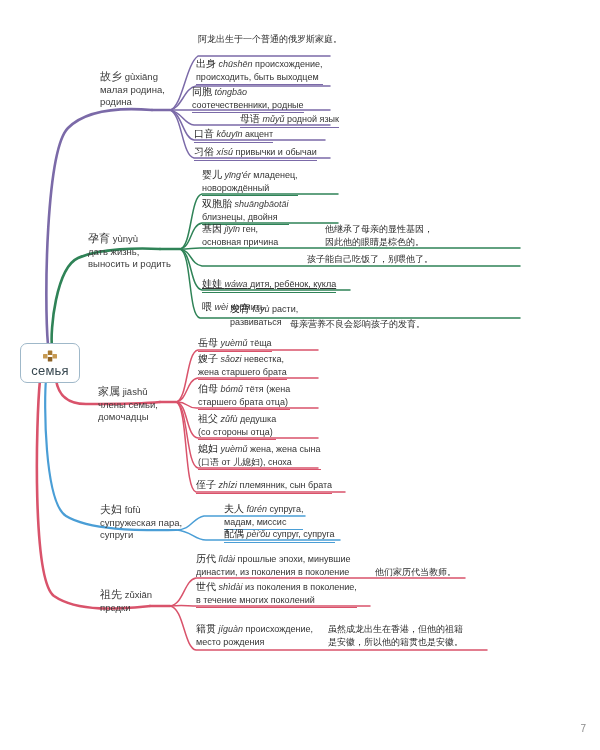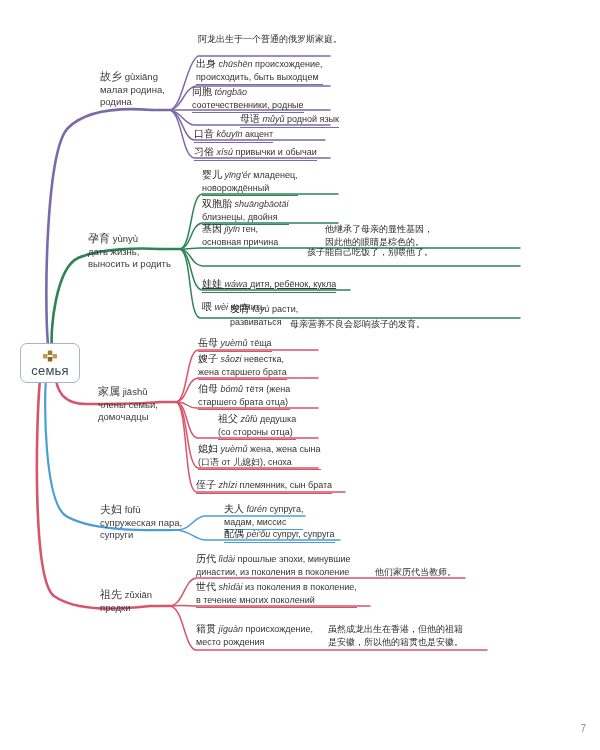--- a/index.html
+++ b/index.html
@@ -240,21 +240,21 @@
   <div class="example" style="left:325px; top:223px;">
     <div>他继承了母亲的显性基因，</div>
     <div>因此他的眼睛是棕色的。</div>
   </div>
 
   <div class="leaf" style="left:202px; top:253px;margin-top:48px;">
     <div><span class="han">喂</span>
          <span class="py">wèi</span>
          <span class="ru">кормить</span></div>
   </div>
-  <div class="example" style="left:307px; top:246px;">
+  <div class="example" style="left:307px; top:253px;">
     <div>孩子能自己吃饭了，别喂他了。</div>
   </div>
 
   <div class="leaf u-green" style="left:202px; top:278px;text-decoration:underline;">
     <div><span class="han">娃娃</span>
          <span class="py">wáwa</span>
          <span class="ru">дитя, ребёнок, кукла</span></div>
   </div>
 
   <div class="leaf" style="left:202px; top:303px;margin-left:28px;">
@@ -287,21 +287,21 @@
     <div class="ru">жена старшего брата</div>
   </div>
 
   <div class="leaf u-red" style="left:198px; top:383px;">
     <div><span class="han">伯母</span>
          <span class="py">bómǔ</span>
          <span class="ru">тётя (жена</span></div>
     <div class="ru">старшего брата отца)</div>
   </div>
 
-  <div class="leaf u-red" style="left:198px; top:413px;margin-left:20px;">
+  <div class="leaf u-red" style="left:198px; top:413px;">
     <div><span class="han">祖父</span>
          <span class="py">zǔfù</span>
          <span class="ru">дедушка</span></div>
     <div class="ru">(со стороны отца)</div>
   </div>
 
   <div class="leaf u-red" style="left:198px; top:443px;">
     <div><span class="han">媳妇</span>
          <span class="py">yuèmǔ</span>
          <span class="ru">жена, жена сына</span></div>

